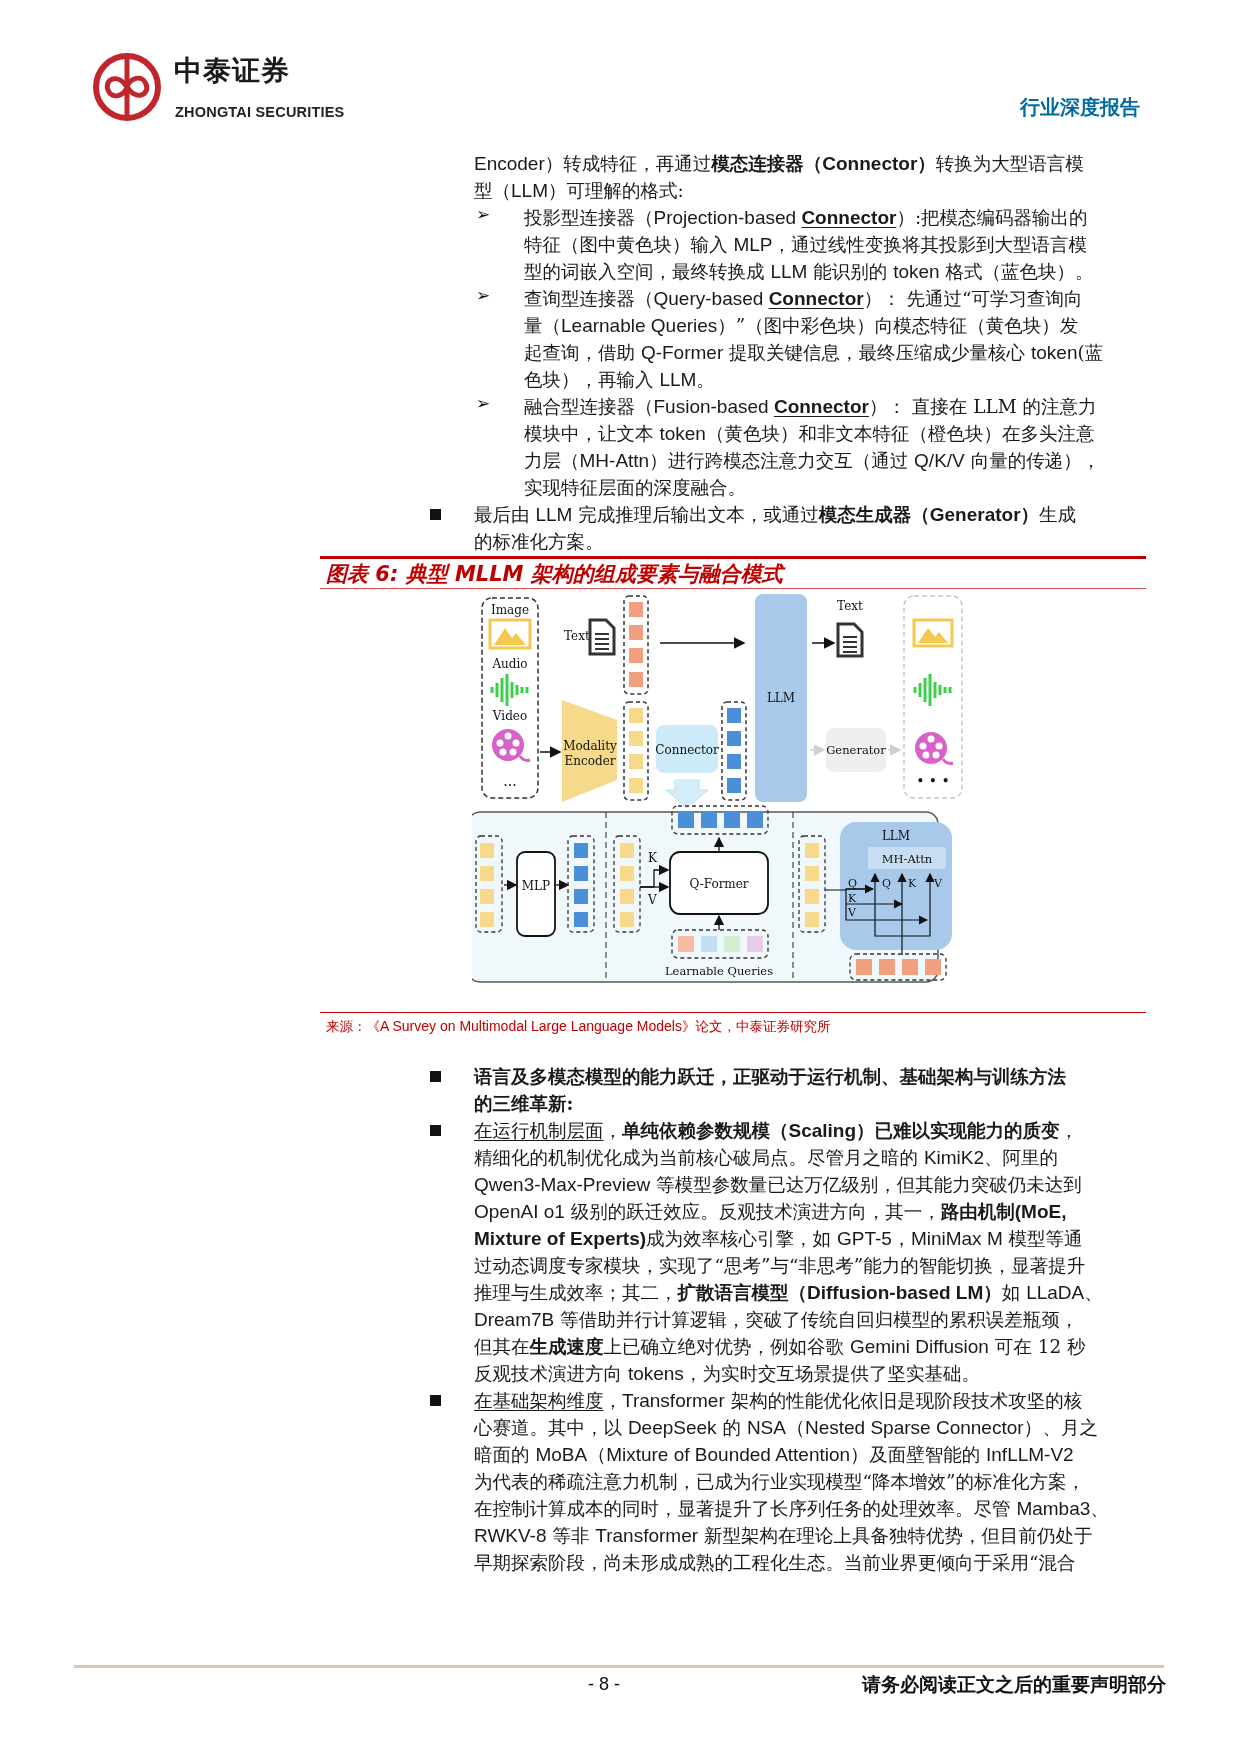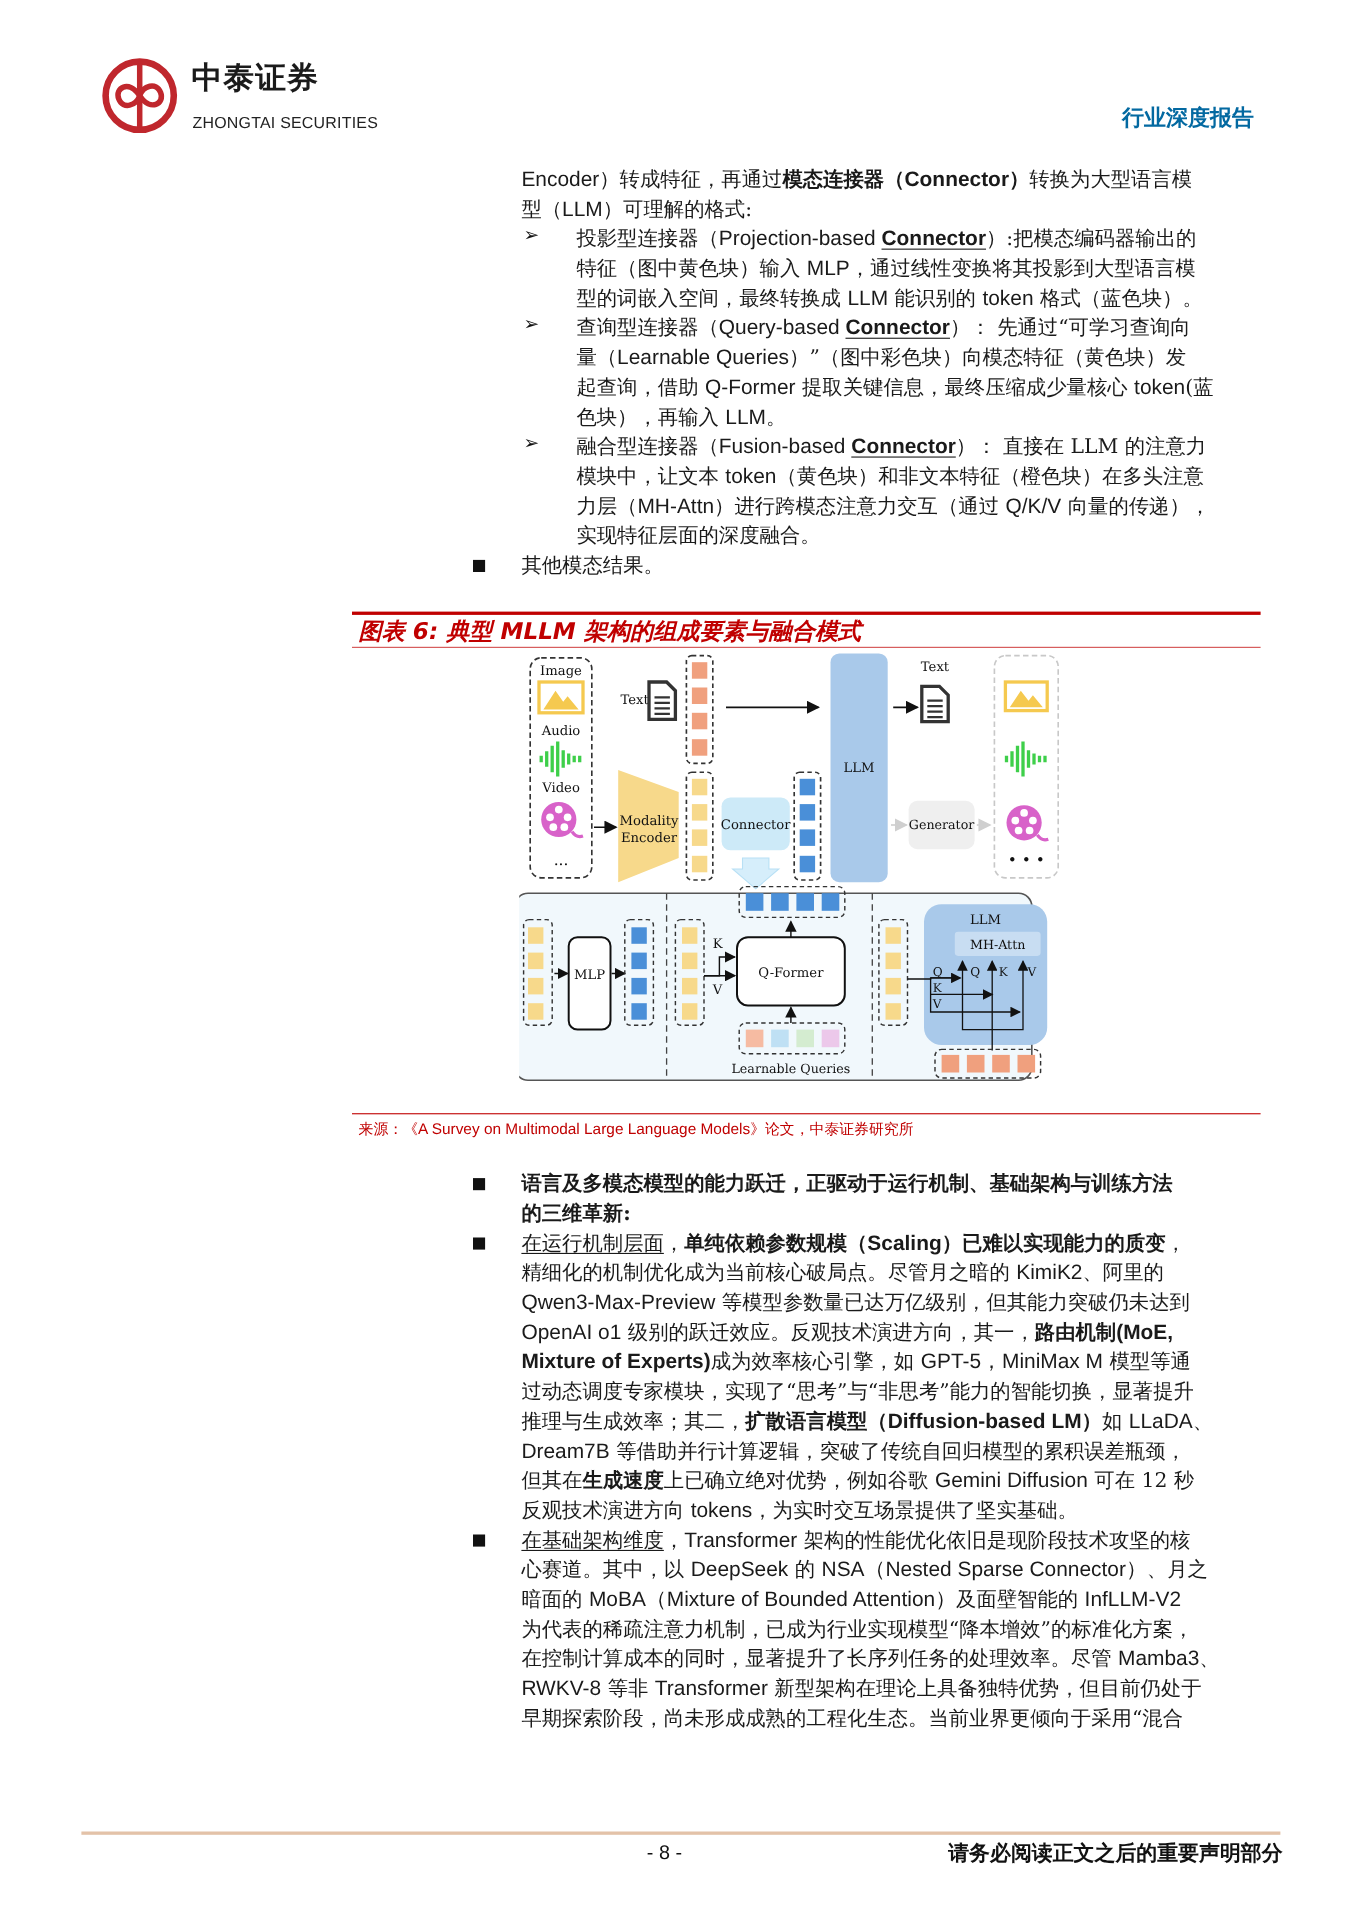--- a/index.html
+++ b/index.html
@@ -5,21 +5,21 @@
   html, body { margin: 0; padding: 0; background: #ffffff; }
   body { width: 1240px; height: 1753px; position: relative; overflow: hidden;
          font-family: "DejaVu Sans", "Liberation Sans", sans-serif; color: #111; }
   .abs { position: absolute; }
 
   
   .logo { left: 92px; top: 48px; width: 300px; height: 80px; }
   .logo-mark { position: absolute; left: 0; top: 4px; width: 70px; height: 70px; }
   .logo-cn { position: absolute; left: 82px; top: 4px; font-size: 28px; font-weight: bold;
              letter-spacing: 1px; color: #1a1a1a; font-family: "DejaVu Sans", sans-serif; }
-  .logo-en { position: absolute; left: 83px; top: 56px; font-size: 14.5px; font-weight: normal;
+  .logo-en { position: absolute; left: 83px; top: 56px; font-size: 14.5px; font-weight: bold;
              letter-spacing: 0.2px; color: #222; font-family: "Liberation Sans", sans-serif; }
   .report-type { right: 100px; top: 94px; font-size: 20px; font-weight: bold;
                  font-family: "DejaVu Serif", serif; color: #0369a1; }
 
   
   .content { left: 474px; top: 150px; width: 680px; }
   .line { font-size: 18.5px; line-height: 27px; white-space: nowrap; color: #1a1a1a;
           font-family: "DejaVu Serif", "Liberation Serif", serif; }
   .latin { font-family: "Liberation Sans", sans-serif; font-size: 19px; }
   .b { font-weight: bold; }
@@ -90,21 +90,22 @@
   <div class="bullet-row indent">
     <span class="arrow-mark" style="left:2px">➢</span>
     <div class="line"><span>融合型连接器（</span><span class="latin">Fusion-based </span><span class="latin b u">Connector</span><span>）： 直接在 LLM 的注意力</span></div>
     <div class="line"><span>模块中，让文本 </span><span class="latin">token</span><span>（黄色块）和非文本特征（橙色块）在多头注意</span></div>
     <div class="line"><span>力层（</span><span class="latin">MH-Attn</span><span>）进行跨模态注意力交互（通过 </span><span class="latin">Q/K/V</span><span> 向量的传递），</span></div>
     <div class="line"><span>实现特征层面的深度融合。</span></div>
   </div>
 
   <div class="bullet-row">
     <span class="square-mark"></span>
-    <div class="line"><span>其他模态结果。</span></div>
+    <div class="line"><span>最后由 </span><span class="latin">LLM</span><span> 完成推理后输出文本，或通过</span><span class="b">模态生成器（</span><span class="b latin">Generator</span><span class="b">）</span><span>生成</span></div>
+    <div class="line"><span>的标准化方案。</span></div>
   </div>
 </div>
 
 <div class="abs fig-top-rule"></div>
 <div class="abs fig-title">图表 6: 典型 MLLM 架构的组成要素与融合模式</div>
 <div class="abs fig-sub-rule"></div>
 
 <div class="abs diagram">
   <svg viewBox="0 0 520 412">
     <defs>

